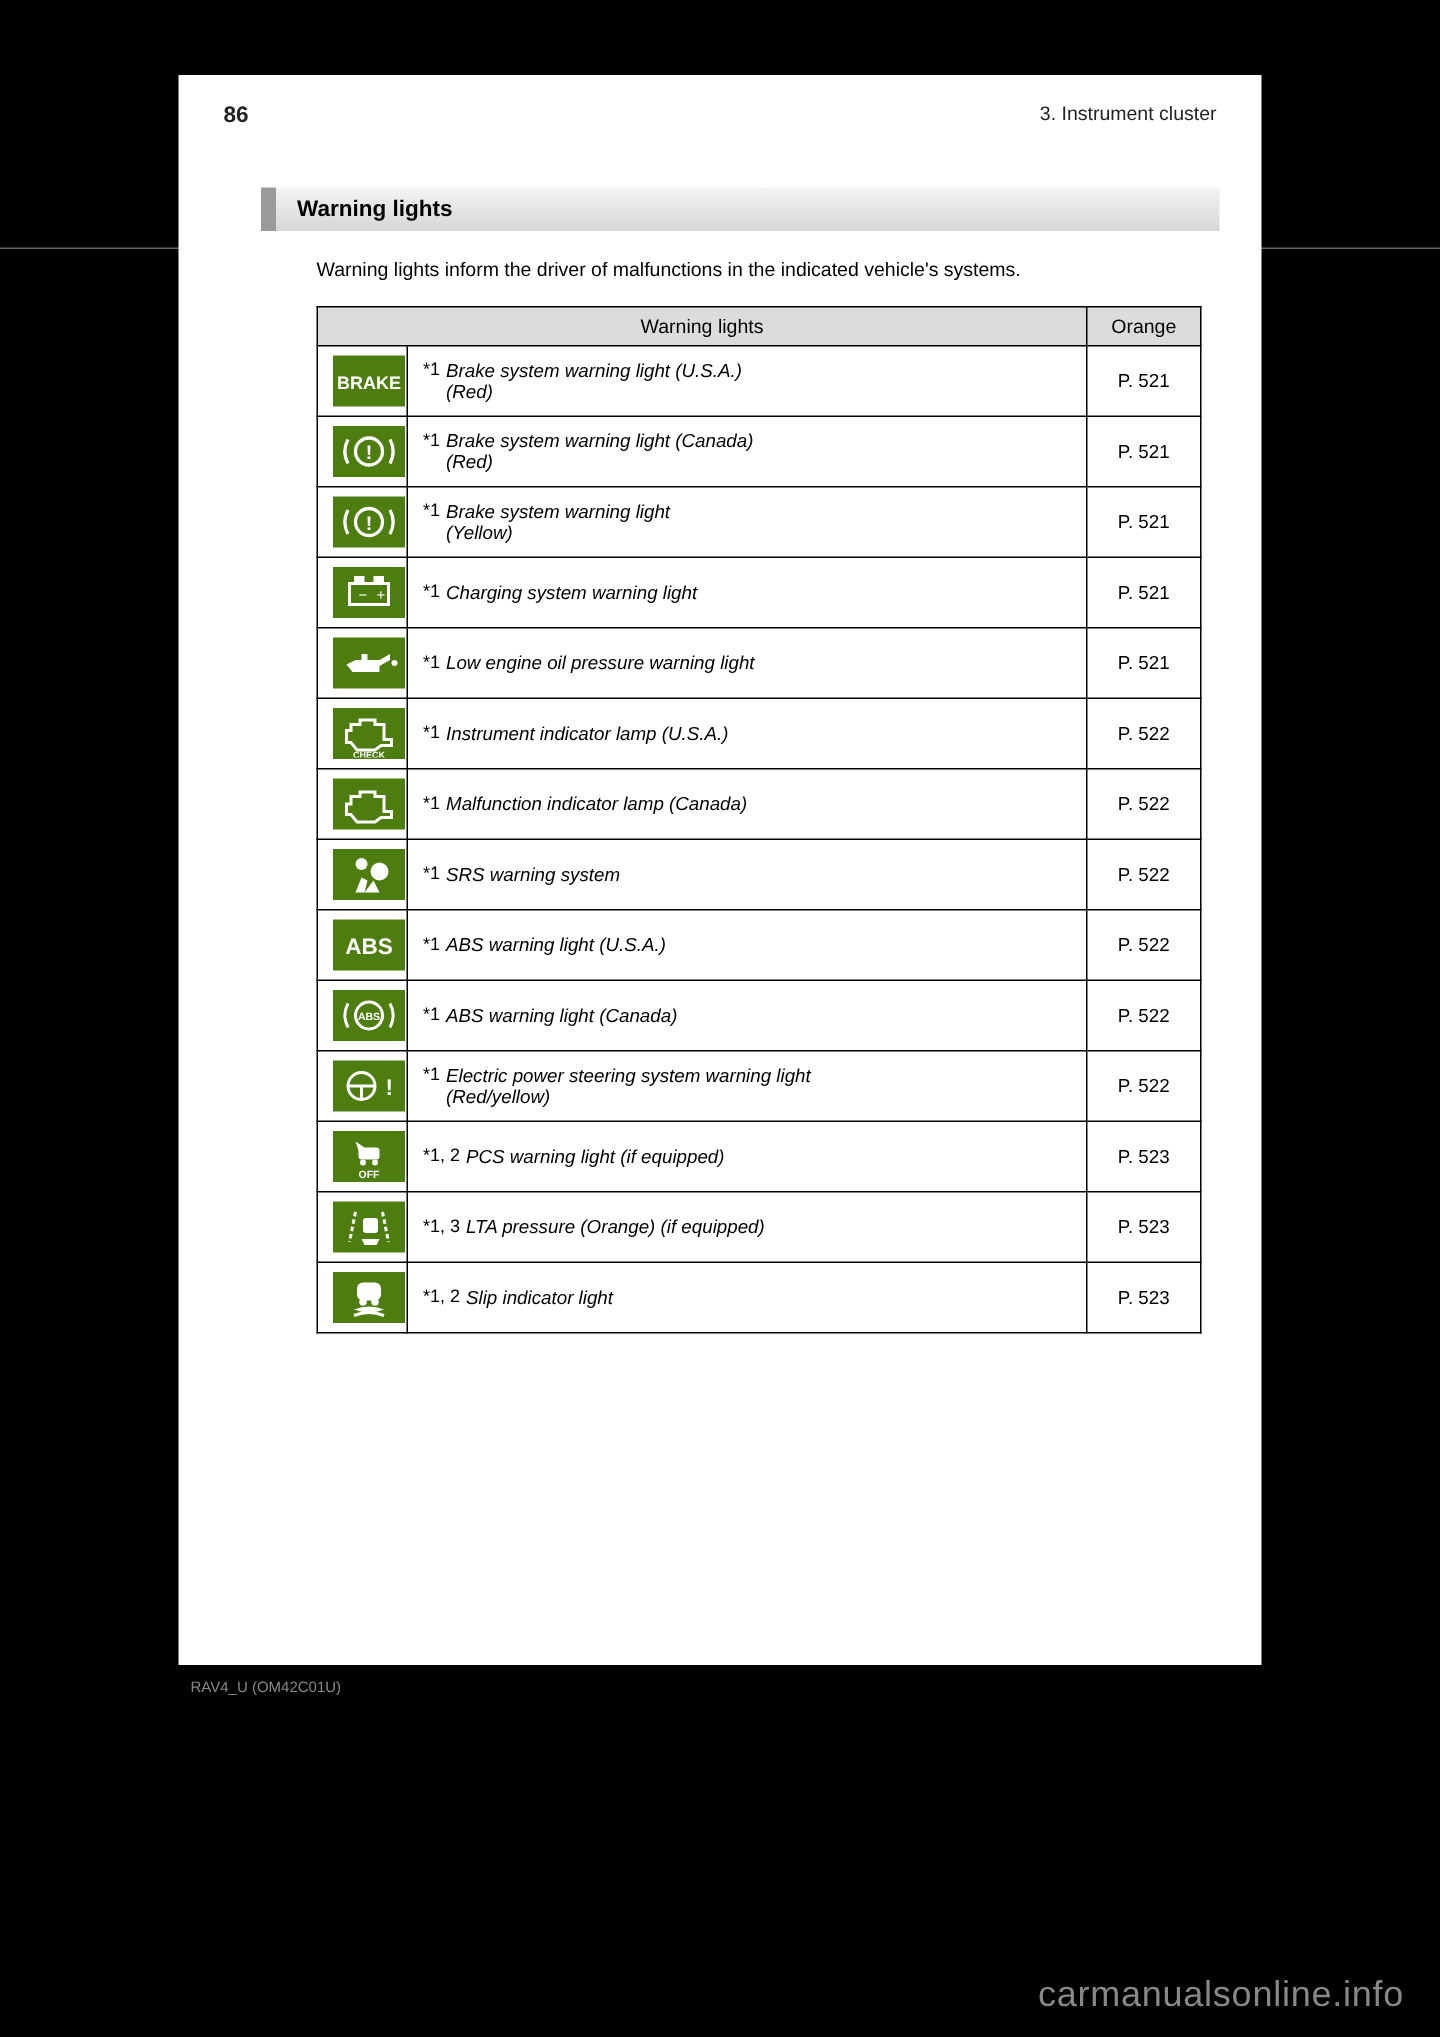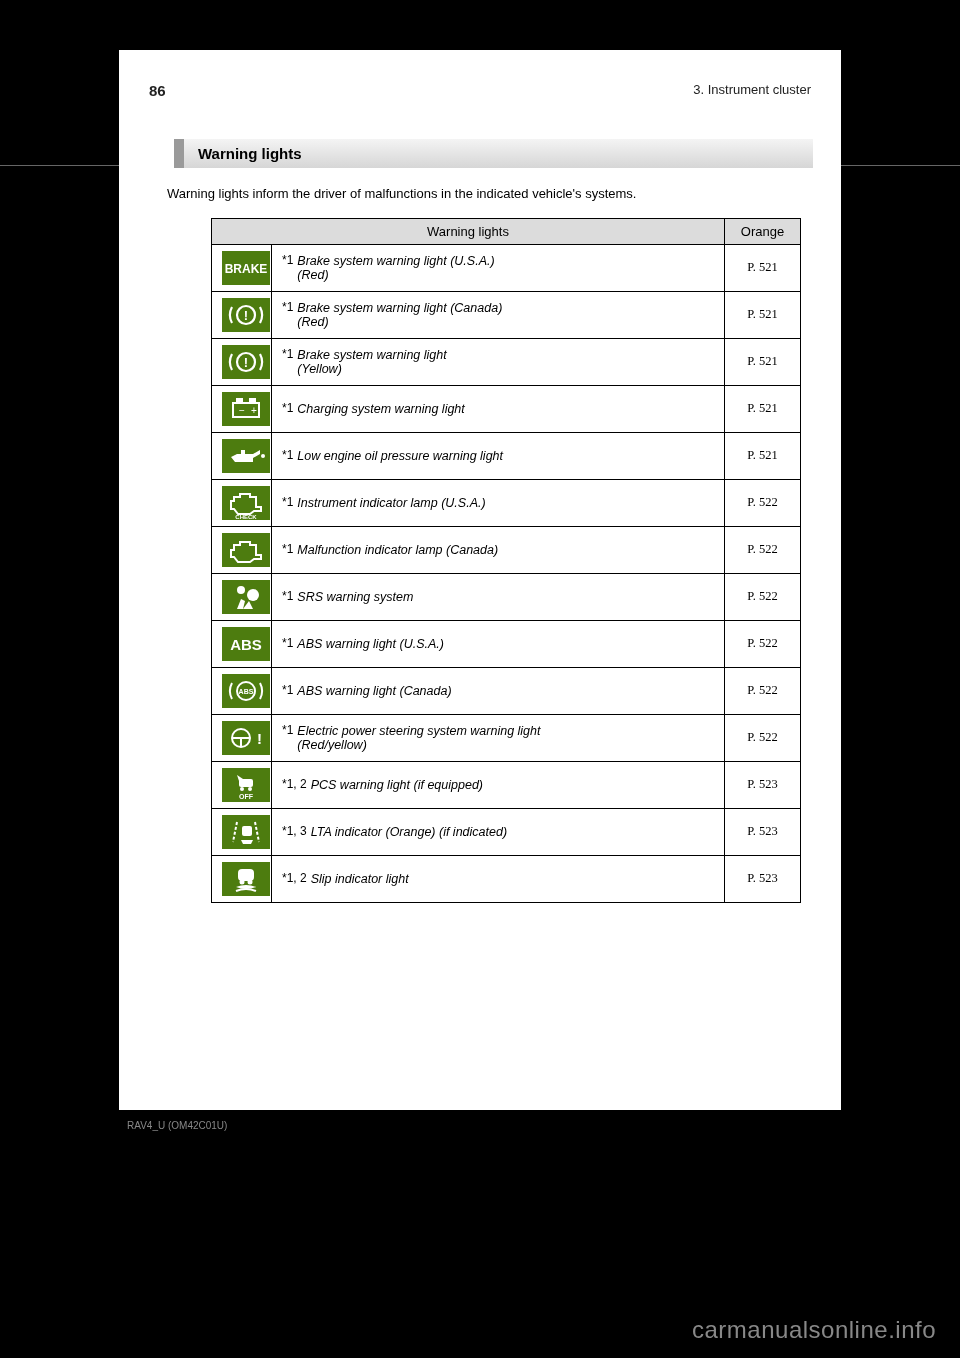--- a/index.html
+++ b/index.html
@@ -23,34 +23,34 @@
   .top-line {
     position: absolute;
     left: 0; right: 0; top: 165px;
     height: 1px;
     background: #666;
   }
   .page-header {
     display: flex;
     justify-content: space-between;
     font-size: 13px;
-    padding: 32px 30px 0 30px;
+    padding: 18px 30px 0 30px;
     color: #222;
   }
   .page-num { font-weight: 700; font-size: 15px; }
   .section-bar {
     margin: 40px 28px 0 55px;
     background: linear-gradient(to bottom, #f4f4f4, #d6d6d6);
     border-left: 10px solid #9a9a9a;
     padding: 6px 14px;
     font-weight: 700;
     font-size: 15px;
   }
   .intro {
-    margin: 16px 55px 0 48px;
+    margin: 16px 55px 0 92px;
     font-size: 13px;
     line-height: 1.5;
   }
   table.warn {
     border-collapse: collapse;
     margin: 14px 30px 0 92px;
     width: 590px;
     table-layout: fixed;
   }
   table.warn th {
@@ -62,21 +62,21 @@
     text-align: center;
   }
   table.warn td {
     border: 1px solid #000;
     font-size: 12.5px;
     padding: 6px 10px;
     vertical-align: middle;
     height: 46px;
   }
   .col-icon { width: 60px; text-align: center; padding: 4px 2px; }
-  .col-page { width: 76px; text-align: center; font-family: Liberation Serif, serif; }
+  .col-page { width: 76px; text-align: center; }
   .icon-box {
     width: 48px; height: 34px;
     background: #4d7c0f;
     margin: 0 auto;
     display: flex;
     align-items: center;
     justify-content: center;
     color: #fff;
   }
   .star { position: relative; top: -1px; font-size: 12px; }
@@ -378,21 +378,21 @@
                 <g fill="#fff">
                   <rect x="19" y="10" width="10" height="10" rx="2"></rect>
                   <path d="M18 24 L30 24 L28 28 L20 28 Z"></path>
                 </g>
               </svg>
             </div>
           </td>
           <td>
             <div class="desc-wrap">
               <sup class="star">*1, 3</sup>
-              <div class="desc-text">LTA indicator (Orange) (if indicated)</div>
+              <div class="desc-text">LTA pressure (Orange) (if equipped)</div>
             </div>
           </td>
           <td class="col-page">P. 523</td>
         </tr>
         <tr>
           <td class="col-icon">
             <div class="icon-box">
               <svg width="46" height="32">
                 <g fill="#fff">
                   <rect x="15" y="6" width="16" height="12" rx="4"></rect>

